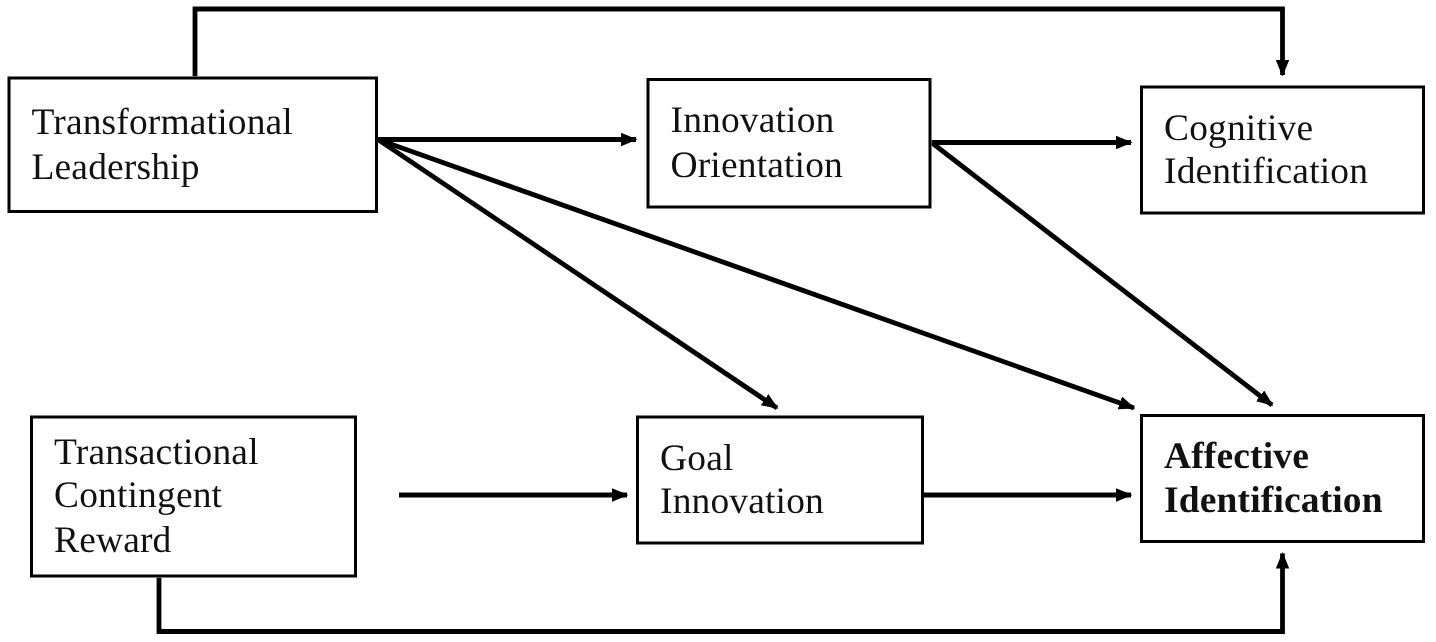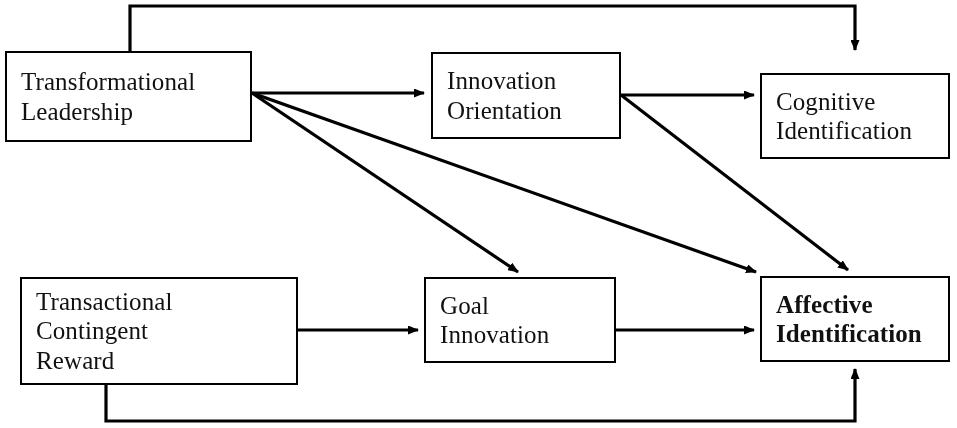--- a/index.html
+++ b/index.html
@@ -82,26 +82,26 @@
   <div class="node-box" style="left:5px; top:51px; width:247px; height:91px;">
     <span class="node-label">Transformational
 Leadership</span>
   </div>
 
   <div class="node-box" style="left:431px; top:52px; width:190px; height:87px;">
     <span class="node-label">Innovation
 Orientation</span>
   </div>
 
-  <div class="node-box" style="left:760px; top:57px; width:190px; height:86px;margin-top:16px;">
+  <div class="node-box" style="left:760px; top:57px; width:190px; height:86px;">
     <span class="node-label">Cognitive
 Identification</span>
   </div>
 
-  <div class="node-box" style="left:20px; top:277px; width:278px; height:108px;">
+  <div class="node-box" style="left:20px; top:277px; width:218px; height:108px;">
     <span class="node-label">Transactional
 Contingent
 Reward</span>
   </div>
 
   <div class="node-box" style="left:424px; top:277px; width:192px; height:86px;">
     <span class="node-label">Goal
 Innovation</span>
   </div>
 

